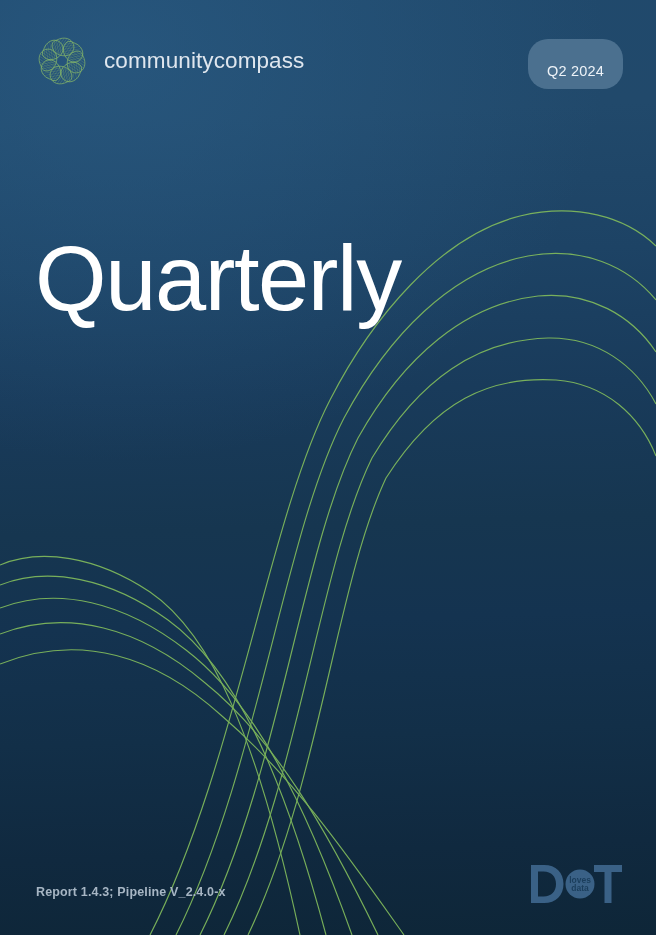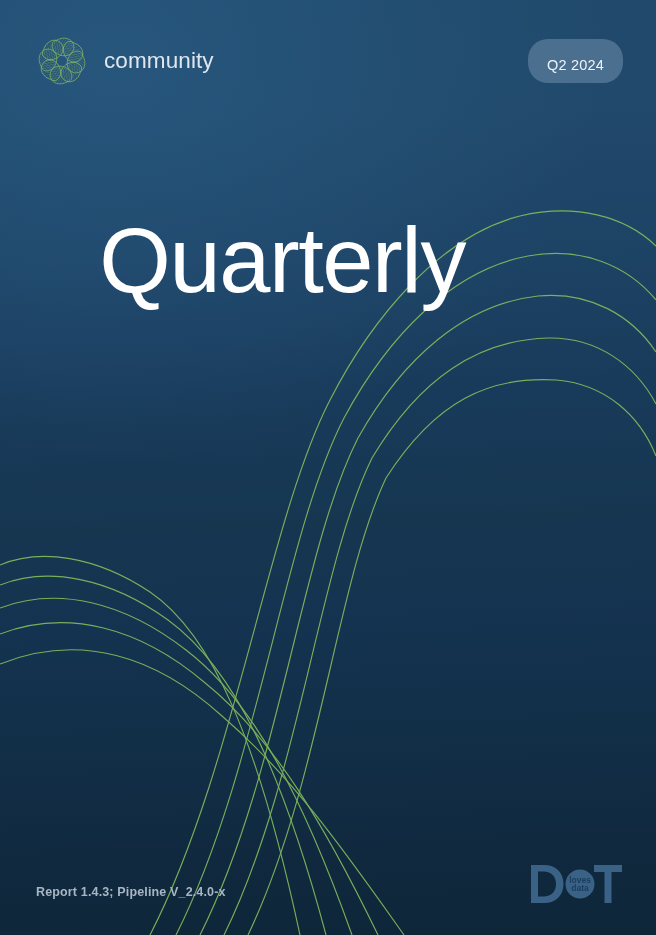--- a/index.html
+++ b/index.html
@@ -71,32 +71,31 @@
 
   #period-badge {
     position: absolute;
     right: 33px; top: 9px;
     background: #4b7architecture;
     background: #4b708f;
     color: #eef3f8;
     font-size: 14.5px;
     font-weight: 400;
     letter-spacing: 0.2px;
-    padding: 18px 19px 10px;
+    padding: 24px 19px 10px;
     border-radius: 20px;
     white-space: nowrap;
   }
 
   
   #title-block {
     position: absolute;
     left: 35px;
-    top: 215px;
+    top: 233px;
     width: 430px;
-    text-align: right;
   }
   .title-line {
     color: #ffffff;
     font-size: 92px;
     font-weight: 300;
     line-height: 0.98;
     letter-spacing: -1.4px;
     white-space: nowrap;
   }
   #report-subtitle {
@@ -189,20 +188,21 @@
             </g>
             <g transform="rotate(315)">
               <path d="M -9 -36 C 3 -43 17 -39 20 -28 C 23 -17 14 -8 2 -9 C -10 -10 -19 -20 -17 -29 C -16 -33 -13 -35 -9 -36 Z"></path>
             </g>
           </g>
         </g>
       </svg>
 
       <div id="brand-words">
         <span>community</span>
+        <span>compass</span>
       </div>
     </div>
 
     <div id="period-badge">
       <span>Q2 2024</span>
     </div>
   </div>
 
   <div id="title-block">
     <div class="title-line">Quarterly</div>

